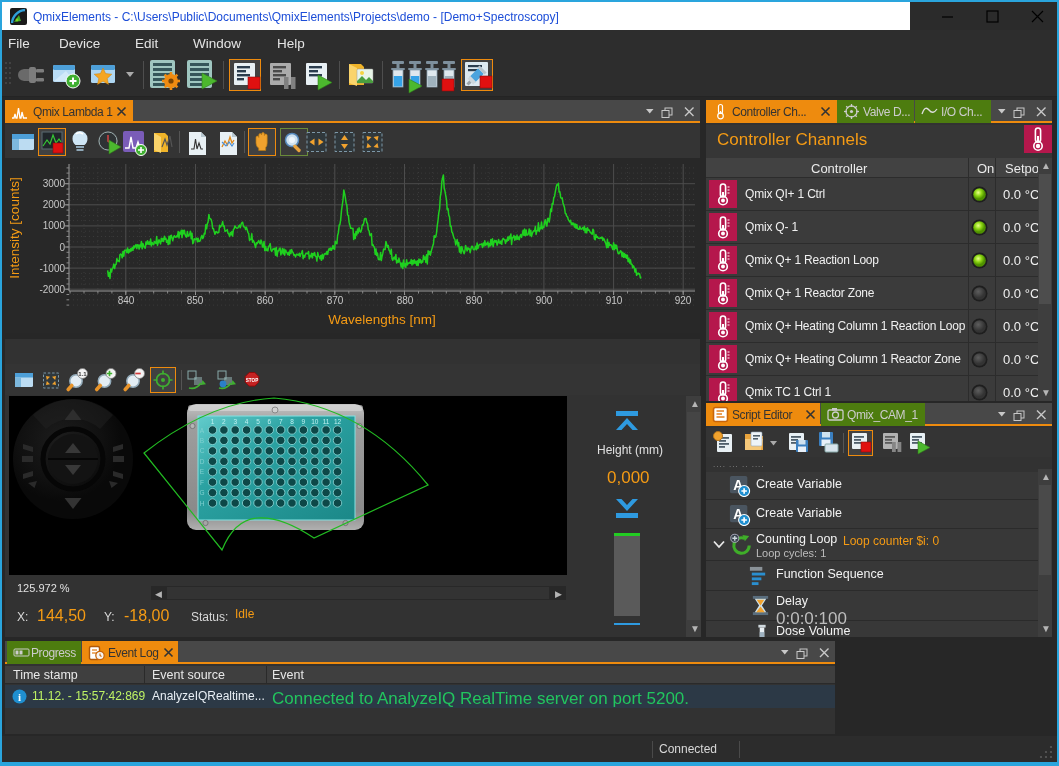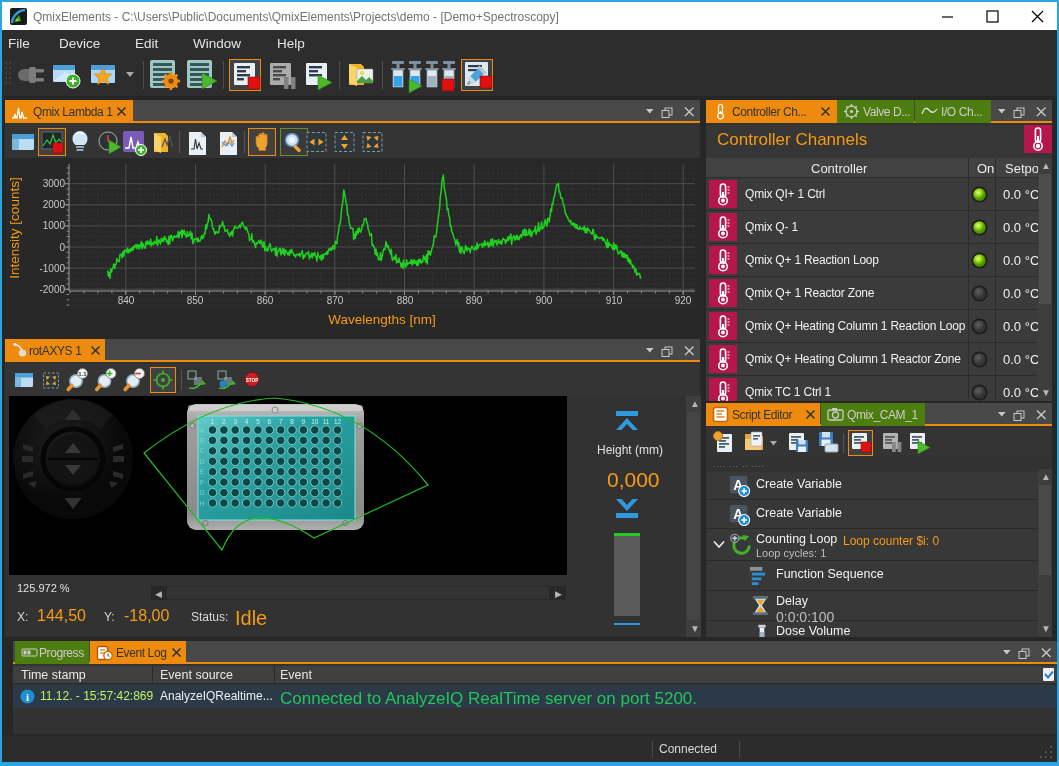--- a/index.html
+++ b/index.html
@@ -1,19 +1,19 @@
 <!DOCTYPE html>
 <html><head><meta charset="utf-8"><style>
 *{margin:0;padding:0;box-sizing:border-box;}
 html,body{width:1059px;height:766px;overflow:hidden;background:#000;}
 body{font-family:"Liberation Sans",sans-serif;}
 #win{position:absolute;left:0;top:0;width:1059px;height:766px;background:#2aa5dd;}
 #inner{position:absolute;left:2px;top:2px;width:1055px;height:760px;background:#2b2b2b;}
 .abs{position:absolute;}
-#titlebar{left:0;top:0;width:1055px;height:28px;background:#ffffff;color:#737373;font-size:12px;}
+#titlebar{left:0;top:0;width:908px;height:28px;background:#ffffff;color:#1d4ed8;font-size:12px;}
 #title-txt{left:31px;top:8px;}
 #menubar{left:0;top:28px;width:1055px;height:27px;background:#2d2d2d;color:#e4e4e4;font-size:13.5px;}
 .mi{top:6px;}
 #toolbar{left:0;top:55px;width:1055px;height:40px;background:#2d2d2d;border-bottom:1px solid #242424;}
 #dock{left:0;top:95px;width:1055px;height:639px;background:#272727;}
 .panel{position:absolute;background:#323232;}
 .tabbar{position:absolute;left:0;top:0;right:0;height:23px;background:#484848;border-bottom:2px solid #ee8b0e;}
 .tab{position:absolute;top:0;height:23px;font-size:12.5px;color:#cccccc;background:#4d7c0f;}
 .tab.active{background:#ee8b0e;color:#333333;}
 .tab span{position:absolute;top:4.5px;white-space:nowrap;letter-spacing:-0.4px;font-size:12px;}
@@ -511,39 +511,20 @@
               <text x="60" y="93" class="tick" text-anchor="end">0</text>
               <text x="60" y="114" class="tick" text-anchor="end">-1000</text>
               <text x="60" y="135" class="tick" text-anchor="end">-2000</text>
   <polyline points="102.7,112.4 103.4,118.3 104.2,114.8 105.0,120.4 105.7,111.1 106.5,114.1 107.3,110.6 108.0,109.6 108.8,106.1 109.6,110.6 110.3,106.9 111.1,106.4 111.9,100.6 112.6,102.9 113.4,102.8 114.2,103.6 114.9,96.9 115.7,96.1 116.5,96.5 117.2,99.8 118.0,93.4 118.8,98.2 119.5,92.3 120.3,92.4 121.1,92.1 121.8,94.5 122.6,90.0 123.4,95.0 124.1,91.6 124.9,93.9 125.7,90.8 126.4,92.9 127.2,89.7 128.0,92.4 128.7,87.9 129.5,89.9 130.3,87.6 131.0,86.6 131.8,90.5 132.6,86.8 133.3,86.9 134.1,91.1 134.9,86.9 135.6,88.8 136.4,83.4 137.2,90.8 137.9,85.6 138.7,87.8 139.5,89.5 140.2,90.2 141.0,83.9 141.8,86.4 142.5,82.7 143.3,86.2 144.1,84.0 144.8,86.6 145.6,81.1 146.4,87.9 147.1,84.4 147.9,85.9 148.7,86.7 149.4,83.4 150.2,84.9 151.0,85.4 151.7,78.6 152.5,87.4 153.3,84.2 154.0,81.8 154.8,83.9 155.6,85.9 156.3,80.3 157.1,83.2 157.9,80.4 158.6,83.4 159.4,78.3 160.2,81.3 160.9,80.3 161.7,84.3 162.5,82.2 163.2,86.6 164.0,78.3 164.8,86.0 165.5,77.9 166.3,77.3 167.1,80.5 167.8,82.7 168.6,79.2 169.4,77.7 170.1,79.0 170.9,79.3 171.7,77.9 172.4,78.7 173.2,73.5 174.0,80.0 174.7,74.2 175.5,76.0 176.3,72.2 177.0,79.6 177.8,72.3 178.6,75.8 179.3,72.2 180.1,76.6 180.9,78.6 181.6,79.1 182.4,73.4 183.2,78.2 183.9,77.6 184.7,76.3 185.5,73.3 186.2,80.7 187.0,75.2 187.8,85.7 188.5,84.6 189.3,80.7 190.1,81.5 190.8,81.3 191.6,80.1 192.4,83.8 193.1,80.3 193.9,83.5 194.7,83.3 195.4,82.2 196.2,78.9 197.0,77.3 197.7,80.6 198.5,79.2 199.3,75.2 200.0,75.9 200.8,66.8 201.6,70.8 202.3,65.9 203.1,64.0 203.9,56.4 204.6,60.6 205.4,60.7 206.2,61.8 206.9,64.4 207.7,70.6 208.5,70.8 209.2,73.6 210.0,76.2 210.8,73.7 211.5,73.6 212.3,75.0 213.1,74.5 213.8,74.4 214.6,67.3 215.4,69.0 216.1,68.0 216.9,66.5 217.7,63.6 218.4,68.5 219.2,67.9 220.0,73.5 220.7,72.7 221.5,72.7 222.3,71.6 223.0,75.2 223.8,76.1 224.6,78.6 225.3,74.6 226.1,76.7 226.9,73.4 227.6,78.1 228.4,71.5 229.2,70.8 229.9,67.9 230.7,69.3 231.5,70.0 232.2,70.2 233.0,69.8 233.8,68.0 234.5,67.1 235.3,69.7 236.1,66.3 236.8,64.8 237.6,64.2 238.4,67.9 239.1,69.0 239.9,69.0 240.6,71.6 241.4,69.2 242.2,71.7 242.9,74.3 243.7,75.5 244.5,82.5 245.2,81.4 246.0,81.3 246.8,75.7 247.5,84.3 248.3,82.4 249.1,84.0 249.8,86.6 250.6,89.5 251.4,84.7 252.1,85.8 252.9,84.1 253.7,82.5 254.4,84.6 255.2,85.9 256.0,81.9 256.7,83.7 257.5,88.9 258.3,89.0 259.0,83.4 259.8,92.6 260.6,88.4 261.3,92.5 262.1,91.0 262.9,93.0 263.6,88.4 264.4,87.8 265.2,85.6 265.9,91.9 266.7,93.5 267.5,91.7 268.2,90.7 269.0,91.5 269.8,90.4 270.5,97.2 271.3,89.6 272.1,98.3 272.8,93.1 273.6,92.9 274.4,90.6 275.1,90.0 275.9,96.9 276.7,94.1 277.4,90.6 278.2,95.9 279.0,90.9 279.7,97.2 280.5,91.9 281.3,93.5 282.0,94.8 282.8,96.6 283.6,94.2 284.3,97.3 285.1,92.1 285.9,95.5 286.6,91.5 287.4,93.8 288.2,94.7 288.9,97.3 289.7,96.7 290.5,99.0 291.2,97.0 292.0,96.1 292.8,97.1 293.5,97.2 294.3,95.2 295.1,98.5 295.8,96.1 296.6,94.8 297.4,92.6 298.1,100.7 298.9,97.4 299.7,99.1 300.4,96.4 301.2,95.2 302.0,95.7 302.7,95.8 303.5,93.4 304.3,100.8 305.0,97.6 305.8,98.7 306.6,95.2 307.3,99.9 308.1,95.5 308.9,97.3 309.6,94.6 310.4,98.3 311.2,98.8 311.9,103.1 312.7,94.6 313.5,97.9 314.2,98.8 315.0,100.7 315.8,97.4 316.5,102.3 317.3,96.3 318.1,100.8 318.8,97.3 319.6,95.7 320.4,95.6 321.1,96.4 321.9,93.4 322.7,96.4 323.4,92.4 324.2,90.5 325.0,92.3 325.7,90.0 326.5,92.3 327.3,90.4 328.0,87.5 328.8,90.9 329.6,91.2 330.3,83.3 331.1,85.0 331.9,85.8 332.6,77.5 333.4,74.6 334.2,67.0 334.9,66.7 335.7,61.6 336.5,52.5 337.2,47.5 338.0,42.0 338.8,32.0 339.5,35.2 340.3,39.3 341.1,45.2 341.8,46.9 342.6,56.9 343.4,57.5 344.1,64.4 344.9,67.1 345.7,70.3 346.4,70.1 347.2,70.7 348.0,70.3 348.7,81.6 349.5,76.0 350.3,80.4 351.0,73.4 351.8,77.0 352.6,71.1 353.3,74.9 354.1,69.7 354.9,73.3 355.6,74.1 356.4,72.3 357.2,67.1 357.9,67.2 358.7,64.9 359.5,60.9 360.2,60.5 361.0,60.5 361.8,64.5 362.5,65.5 363.3,71.9 364.1,72.9 364.8,77.1 365.6,77.5 366.4,75.6 367.1,87.3 367.9,86.5 368.7,88.8 369.4,89.0 370.2,96.5 371.0,91.0 371.7,97.3 372.5,95.1 373.3,101.1 374.0,101.8 374.8,101.5 375.6,94.4 376.3,102.6 377.1,98.2 377.8,95.4 378.6,91.1 379.4,91.4 380.1,91.6 380.9,83.5 381.7,86.1 382.4,89.2 383.2,87.5 384.0,92.0 384.7,93.0 385.5,96.0 386.3,91.2 387.0,100.6 387.8,102.4 388.6,99.7 389.3,99.1 390.1,101.5 390.9,96.6 391.6,105.0 392.4,102.2 393.2,104.3 393.9,100.1 394.7,103.5 395.5,105.5 396.2,109.0 397.0,105.0 397.8,110.6 398.5,102.1 399.3,108.1 400.1,105.7 400.8,109.3 401.6,101.7 402.4,106.9 403.1,105.1 403.9,105.4 404.7,104.3 405.4,105.3 406.2,101.6 407.0,107.0 407.7,102.5 408.5,105.7 409.3,101.7 410.0,105.2 410.8,103.4 411.6,107.2 412.3,102.7 413.1,107.6 413.9,101.0 414.6,104.5 415.4,101.4 416.2,105.2 416.9,102.9 417.7,104.2 418.5,97.6 419.2,101.3 420.0,99.0 420.8,104.3 421.5,96.8 422.3,106.0 423.1,92.7 423.8,96.5 424.6,93.4 425.4,97.2 426.1,93.8 426.9,90.9 427.7,88.1 428.4,86.2 429.2,77.7 430.0,79.2 430.7,79.0 431.5,75.2 432.3,67.3 433.0,62.5 433.8,54.8 434.6,50.8 435.3,38.8 436.1,34.2 436.9,23.1 437.6,19.9 438.4,17.0 439.2,30.6 439.9,32.7 440.7,37.4 441.5,41.9 442.2,51.7 443.0,50.5 443.8,57.3 444.5,58.9 445.3,68.3 446.1,68.1 446.8,73.8 447.6,75.0 448.4,78.1 449.1,80.4 449.9,81.4 450.7,87.0 451.4,84.5 452.2,81.5 453.0,88.1 453.7,84.6 454.5,94.1 455.3,89.0 456.0,95.4 456.8,88.6 457.6,91.5 458.3,93.8 459.1,95.7 459.9,92.6 460.6,87.4 461.4,90.5 462.2,92.9 462.9,89.7 463.7,91.2 464.5,90.8 465.2,94.7 466.0,90.7 466.8,88.2 467.5,88.5 468.3,91.4 469.1,91.9 469.8,91.0 470.6,88.2 471.4,91.8 472.1,85.1 472.9,90.6 473.7,87.7 474.4,86.6 475.2,86.4 476.0,86.4 476.7,85.9 477.5,89.4 478.3,85.1 479.0,87.9 479.8,82.7 480.6,87.2 481.3,85.2 482.1,86.7 482.9,83.9 483.6,89.1 484.4,85.4 485.2,87.9 485.9,81.4 486.7,86.8 487.5,80.8 488.2,88.6 489.0,83.9 489.8,82.4 490.5,84.1 491.3,82.6 492.1,87.2 492.8,85.1 493.6,81.5 494.4,84.8 495.1,85.5 495.9,83.0 496.7,86.3 497.4,81.6 498.2,80.3 499.0,81.6 499.7,81.5 500.5,85.4 501.3,81.9 502.0,83.4 502.8,78.9 503.6,82.2 504.3,78.2 505.1,80.8 505.9,75.9 506.6,86.4 507.4,79.5 508.2,79.5 508.9,77.5 509.7,82.2 510.5,78.5 511.2,81.4 512.0,77.1 512.8,81.3 513.5,79.0 514.3,81.7 515.0,78.1 515.8,76.6 516.6,79.4 517.3,76.2 518.1,72.3 518.9,77.5 519.6,71.1 520.4,77.7 521.2,71.9 521.9,77.1 522.7,77.0 523.5,75.6 524.2,70.9 525.0,77.5 525.8,72.3 526.5,78.6 527.3,75.5 528.1,73.6 528.8,72.7 529.6,73.0 530.4,68.5 531.1,76.4 531.9,72.8 532.7,72.6 533.4,64.8 534.2,73.5 535.0,70.0 535.7,70.7 536.5,63.9 537.3,71.0 538.0,68.9 538.8,69.3 539.6,63.8 540.3,61.7 541.1,66.4 541.9,68.1 542.6,60.4 543.4,60.3 544.2,64.1 544.9,59.4 545.7,51.0 546.5,53.6 547.2,45.5 548.0,46.2 548.8,39.3 549.5,38.9 550.3,33.9 551.1,29.6 551.8,26.7 552.6,26.9 553.4,25.2 554.1,33.9 554.9,33.8 555.7,39.7 556.4,40.3 557.2,39.9 558.0,44.9 558.7,47.0 559.5,49.5 560.3,55.5 561.0,55.8 561.8,58.4 562.6,58.9 563.3,61.6 564.1,62.8 564.9,64.0 565.6,62.3 566.4,66.6 567.2,64.9 567.9,66.7 568.7,65.1 569.5,69.0 570.2,66.0 571.0,70.2 571.8,66.4 572.5,70.5 573.3,71.3 574.1,71.3 574.8,68.4 575.6,70.9 576.4,71.2 577.1,70.4 577.9,69.5 578.7,72.0 579.4,68.3 580.2,74.7 581.0,70.4 581.7,74.8 582.5,69.7 583.3,72.2 584.0,71.8 584.8,73.5 585.6,74.8 586.3,75.1 587.1,76.3 587.9,71.2 588.6,72.4 589.4,81.0 590.2,81.7 590.9,76.4 591.7,79.2 592.5,78.6 593.2,80.3 594.0,80.3 594.8,80.5 595.5,79.6 596.3,80.1 597.1,79.0 597.8,82.4 598.6,80.3 599.4,81.9 600.1,83.9 600.9,85.8 601.7,89.7 602.4,81.2 603.2,89.4 604.0,84.6 604.7,87.4 605.5,86.7 606.3,87.1 607.0,89.3 607.8,91.5 608.6,84.8 609.3,91.7 610.1,86.8 610.9,90.5 611.6,87.3 612.4,92.2 613.2,95.5 613.9,95.8 614.7,94.4 615.5,92.7 616.2,93.3 617.0,98.4 617.8,94.3 618.5,99.3 619.3,95.5 620.1,99.4 620.8,96.4 621.6,100.3 622.4,97.3 623.1,103.7 623.9,100.3 624.7,105.1 625.4,101.7 626.2,106.3 627.0,106.2 627.7,109.8 628.5,107.9 629.3,109.9 630.0,114.1 630.8,110.8 631.6,117.3 632.3,116.2 633.1,115.0 633.9,116.2 634.6,115.8 635.4,119.9 636.2,119.1" fill="none" stroke="#1fd01f" stroke-width="1.5" stroke-linejoin="round"></polyline>
   <text x="377" y="166" fill="#f59b14" font-size="13.5" text-anchor="middle" font-family="Liberation Sans">Wavelengths [nm]</text>
   <text x="14" y="70" fill="#f59b14" font-size="13.5" text-anchor="middle" font-family="Liberation Sans" transform="rotate(-90 14 70)">Intensity  [counts]</text>
  </svg>
  </div>
 </div>
 <div class="panel" id="pRot" style="left:3px;top:242px;width:695px;height:298px">
- <div class="tabbar">
-  <div class="tab active" style="left:0;width:100px">
-              <svg class="ticon" viewBox="0 0 17 17">
-                <path d="M3 2 q6 1 8 7" fill="none" stroke="#eee" stroke-width="1.6"></path>
-                <circle cx="11.5" cy="11" r="3.6" fill="#ddd"></circle>
-                <circle cx="4" cy="2.5" r="1.6" fill="#eee"></circle>
-              </svg>
-              <span style="left:24px">rotAXYS 1</span>
-              <svg class="abs" style="left:85px;top:6px" width="11" height="11">
-                <path d="M1.5 1.5 L9.5 9.5 M9.5 1.5 L1.5 9.5" stroke="#333" stroke-width="1.6"></path>
-              </svg>
-            </div>
-  <svg class="tbtns" viewBox="0 0 60 16">
-              <path d="M6 5 l7.5 0 l-3.75 4.5 z" fill="#c8c8c8"></path>
-              <rect x="25" y="4" width="7" height="7" fill="none" stroke="#c8c8c8"></rect>
-              <rect x="22" y="6.5" width="7" height="7" fill="#484848" stroke="#c8c8c8"></rect>
-              <path d="M45 3.5 l8.5 8.5 m0 -8.5 l-8.5 8.5" stroke="#c8c8c8" stroke-width="1.4"></path>
-            </svg>
- </div>
  <div class="ptool" style="top:25px;height:31px">
  <svg class="abs" style="left:0;top:2px" width="420" height="28">
   <g>
                 <rect x="10" y="7" width="18" height="14" rx="1.5" fill="#bcdcf2"></rect>
                 <rect x="10" y="7" width="18" height="4.5" fill="#4d9fd8"></rect>
                 <rect x="10" y="11.5" width="6" height="9.5" fill="#7db8dd"></rect>
               </g>
   <g>
                 <rect x="38.5" y="7" width="15" height="15" fill="#30383c" stroke="#7d98a8" stroke-width="1" stroke-dasharray="2.5 1.8"></rect>
                 <g fill="#f0a22e">
@@ -777,40 +758,40 @@
   <span class="arrow" style="left:4px;top:2.5px;font-size:9px">◀</span>
             <span class="arrow" style="right:4px;top:2.5px;font-size:9px">▶</span>
   <div class="abs" style="left:16px;top:1px;width:382px;height:12px;background:#333333"></div>
  </div>
 
  <svg class="abs" style="left:608px;top:70px" width="30" height="26">
             <rect x="3" y="2" width="22" height="5" fill="#2e9ae0"></rect>
             <path d="M14 9 L25 21 L19.5 21 L14 15 L8.5 21 L3 21 Z" fill="#2e9ae0"></path>
           </svg>
  <span class="abs" style="left:592px;top:104px;font-size:12px;color:#e0e0e0">Height (mm)</span>
- <span class="abs orange" style="left:602px;top:129px;font-size:21px">0,000</span>
+ <span class="abs orange" style="left:602px;top:129px;font-size:17px">0,000</span>
  <svg class="abs" style="left:608px;top:158px" width="30" height="26">
             <path d="M14 14 L25 2 L19.5 2 L14 8 L8.5 2 L3 2 Z" fill="#2e9ae0"></path>
             <rect x="3" y="16" width="22" height="5" fill="#2e9ae0"></rect>
           </svg>
  <div class="abs" style="left:609px;top:194px;width:26px;height:83px;background:#5a5a5a;border-top:3px solid #22cc22"></div>
  <div class="abs" style="left:609px;top:284px;width:26px;height:2px;background:#2e9ae0"></div>
 
  <div class="vscroll" style="left:681px;top:57px;width:15px;height:241px">
   <span class="arrow" style="left:4px;top:3px">▲</span>
             <span class="arrow" style="left:4px;bottom:3px">▼</span>
   <div class="abs" style="left:1px;top:16px;width:13px;height:208px;background:#454545"></div>
  </div>
 
  <span class="abs" style="left:12px;top:271px;font-size:12px;color:#d8d8d8">X:</span>
  <span class="abs orange" style="left:32px;top:268px;font-size:16px">144,50</span>
  <span class="abs" style="left:99px;top:271px;font-size:12px;color:#d8d8d8">Y:</span>
  <span class="abs orange" style="left:119px;top:268px;font-size:16px">-18,00</span>
  <span class="abs" style="left:186px;top:271px;font-size:12px;color:#d8d8d8">Status:</span>
- <span class="abs orange" style="left:230px;top:268px;font-size:20px">Idle</span>
+ <span class="abs orange" style="left:230px;top:268px;font-size:12px">Idle</span>
 </div>
 <div class="panel" id="pCtrl" style="left:704px;top:3px;width:346px;height:301px;overflow:hidden">
  <div class="tabbar">
   <div class="tab active" style="left:0;width:138px">
               <svg class="ticon" viewBox="0 0 17 17">
                 <g stroke="#fff" fill="none" stroke-width="1.2">
                   <rect x="6.5" y="1.5" width="4" height="9" rx="2"></rect>
                   <circle cx="8.5" cy="13" r="2.8"></circle>
                   <line x1="8.5" y1="11" x2="8.5" y2="8"></line>
                 </g>
@@ -1247,38 +1228,38 @@
             </div>
   <div class="abs" style="left:0;top:119px;width:332px;height:30px;border-bottom:1px solid #2b2b2b">
               <div class="abs" style="left:44px;top:4px"><svg viewBox="0 0 22 22" width="21" height="21">
                   <rect x="3" y="1" width="16" height="3" fill="#5a6e7e"></rect>
                   <rect x="3" y="18" width="16" height="3" fill="#5a6e7e"></rect>
                   <path d="M5 4 h12 l-4.5 7 l4.5 7 h-12 l4.5 -7 z" fill="#cfe2ec"></path>
                   <path d="M7 5 h8 l-4 6 z" fill="#f0a22e"></path>
                   <path d="M11 12 l4.5 6 h-9 z" fill="#f0a22e"></path>
                 </svg></div>
               <span class="abs" style="left:70px;top:3px;font-size:12.5px;color:#f2f2f2">Delay</span>
-              <span class="abs" style="left:70px;top:18px;font-size:14px;color:#bdbdbd">0:0:0:100</span>
+              <span class="abs" style="left:70px;top:18px;font-size:17px;color:#bdbdbd">0:0:0:100</span>
             </div>
   <div class="abs" style="left:0;top:149px;width:332px;height:16px">
               <div class="abs" style="left:46px;top:2px"><svg viewBox="0 0 22 22" width="20" height="20">
                   <rect x="7" y="2" width="8" height="3" fill="#cfd8dd"></rect>
                   <rect x="8.5" y="5" width="5" height="12" fill="#e8eef2"></rect>
                   <rect x="8.5" y="10" width="5" height="7" fill="#9fb2c0"></rect>
                 </svg></div>
               <span class="abs" style="left:70px;top:3px;font-size:12.5px;color:#f2f2f2">Dose Volume</span>
             </div>
  </div>
  <div class="vscroll" style="left:332px;top:66px;width:14px;height:168px">
   <span class="arrow" style="left:3px;top:3px">▲</span>
             <span class="arrow" style="left:3px;bottom:3px">▼</span>
   <div class="abs" style="left:1px;top:16px;width:12px;height:90px;background:#4a4a4a"></div>
  </div>
 </div>
-<div class="panel" id="pLog" style="left:11px;top:544px;width:1044px;height:93px;overflow:hidden">
+<div class="panel" id="pLog" style="left:3px;top:544px;width:830px;height:93px;overflow:hidden">
  <div class="tabbar">
   <div class="tab" style="left:2px;width:74px">
               <svg class="ticon" viewBox="0 0 17 17">
                 <rect x="1" y="5" width="15" height="7" rx="1" fill="none" stroke="#ccc"></rect>
                 <rect x="2.5" y="6.5" width="3" height="4" fill="#ccc"></rect>
                 <rect x="6.5" y="6.5" width="3" height="4" fill="#ccc"></rect>
               </svg>
               <span style="left:24px">Progress</span>
             </div>
   <div class="tab active" style="left:77px;width:96px">

